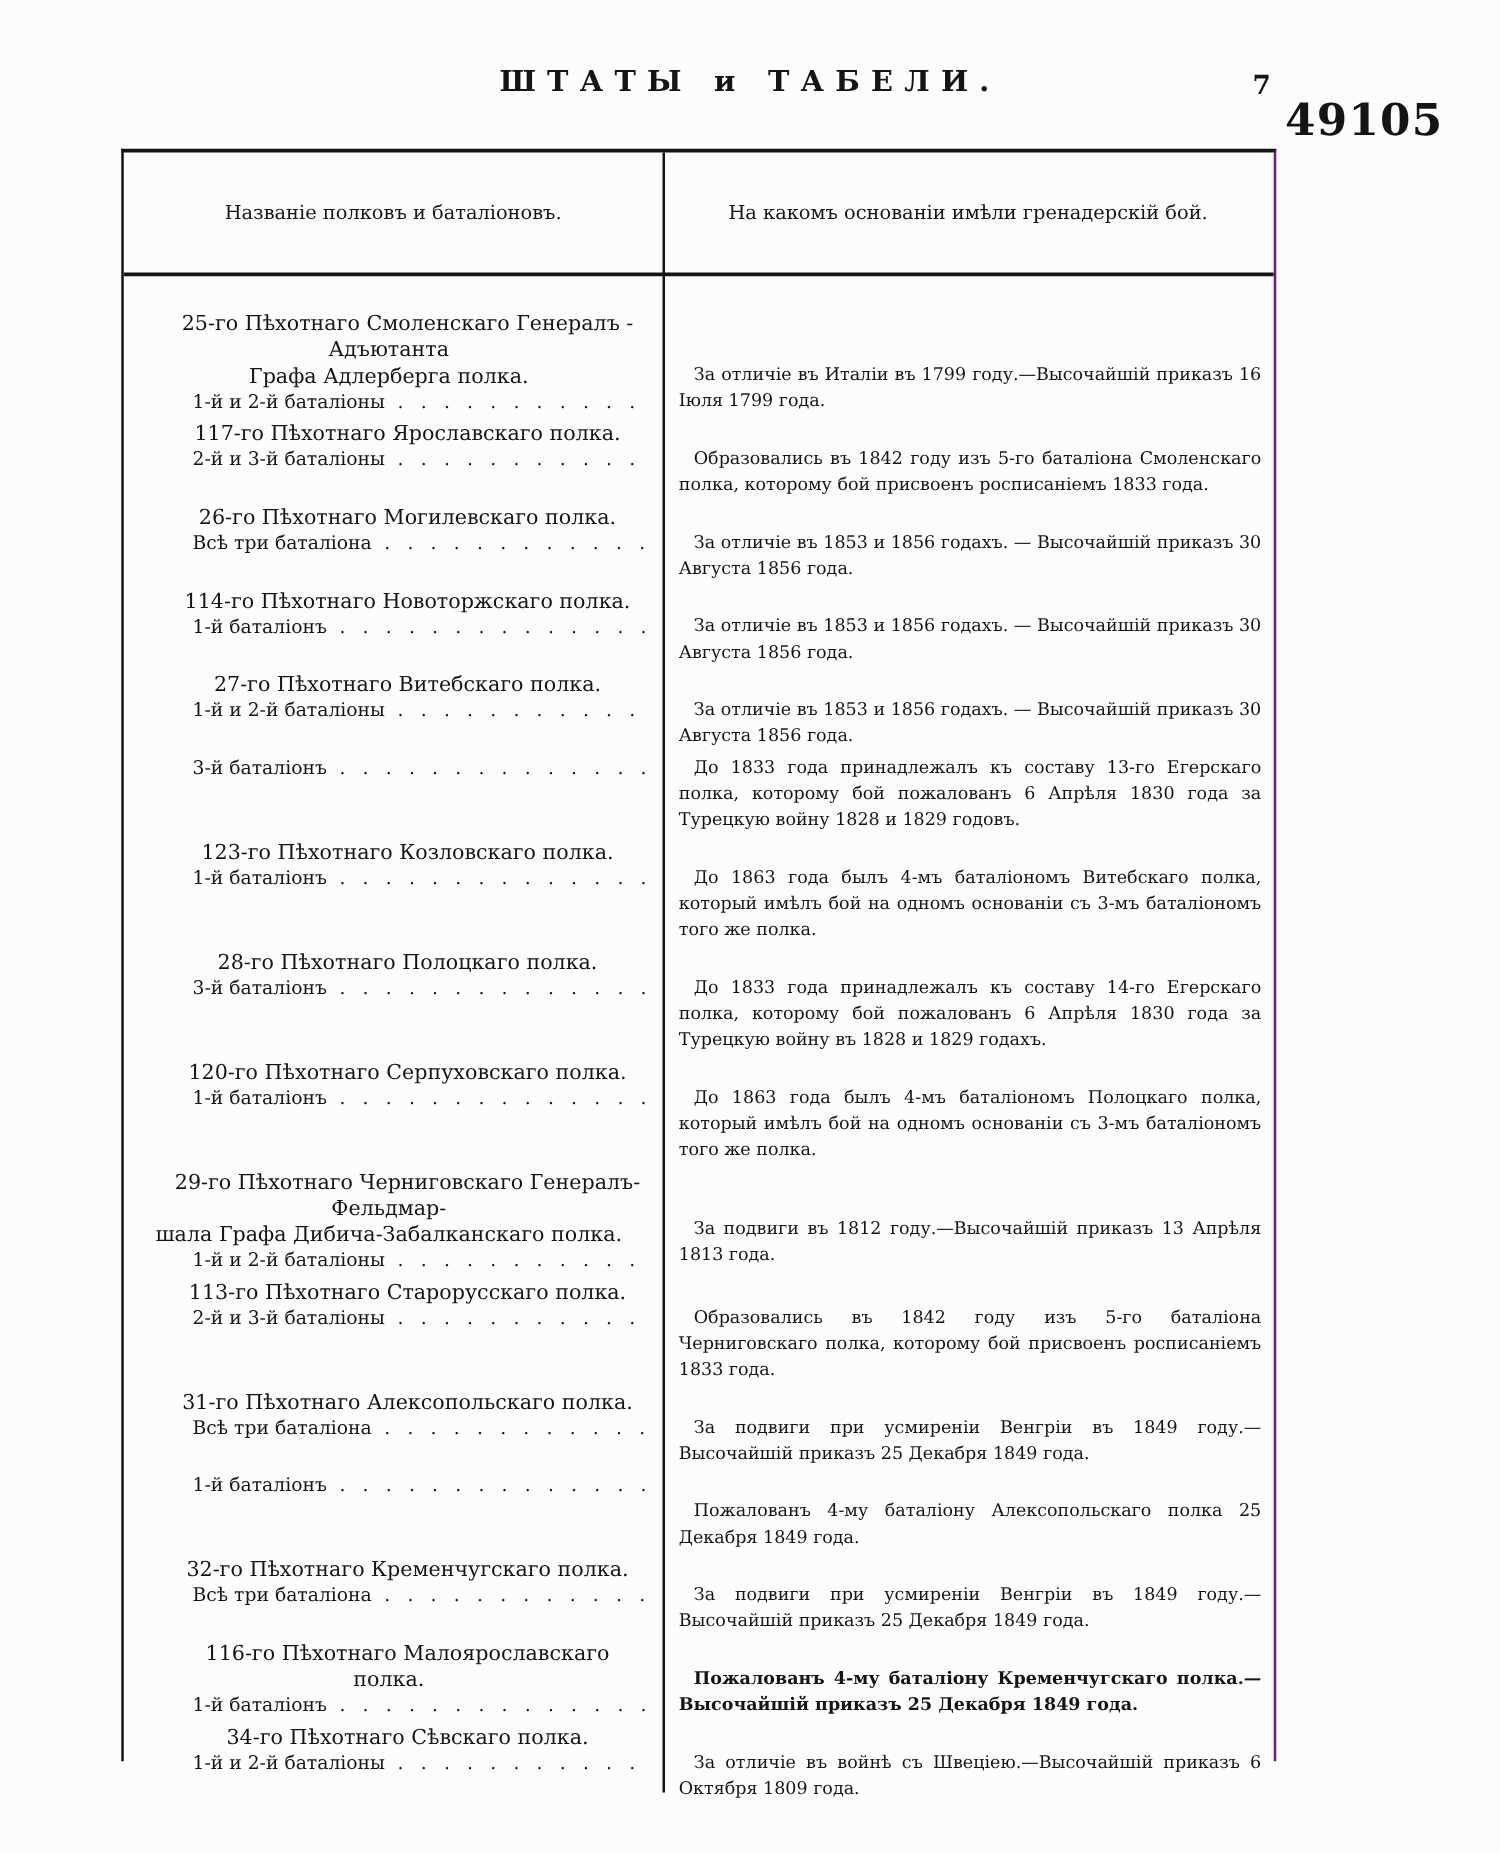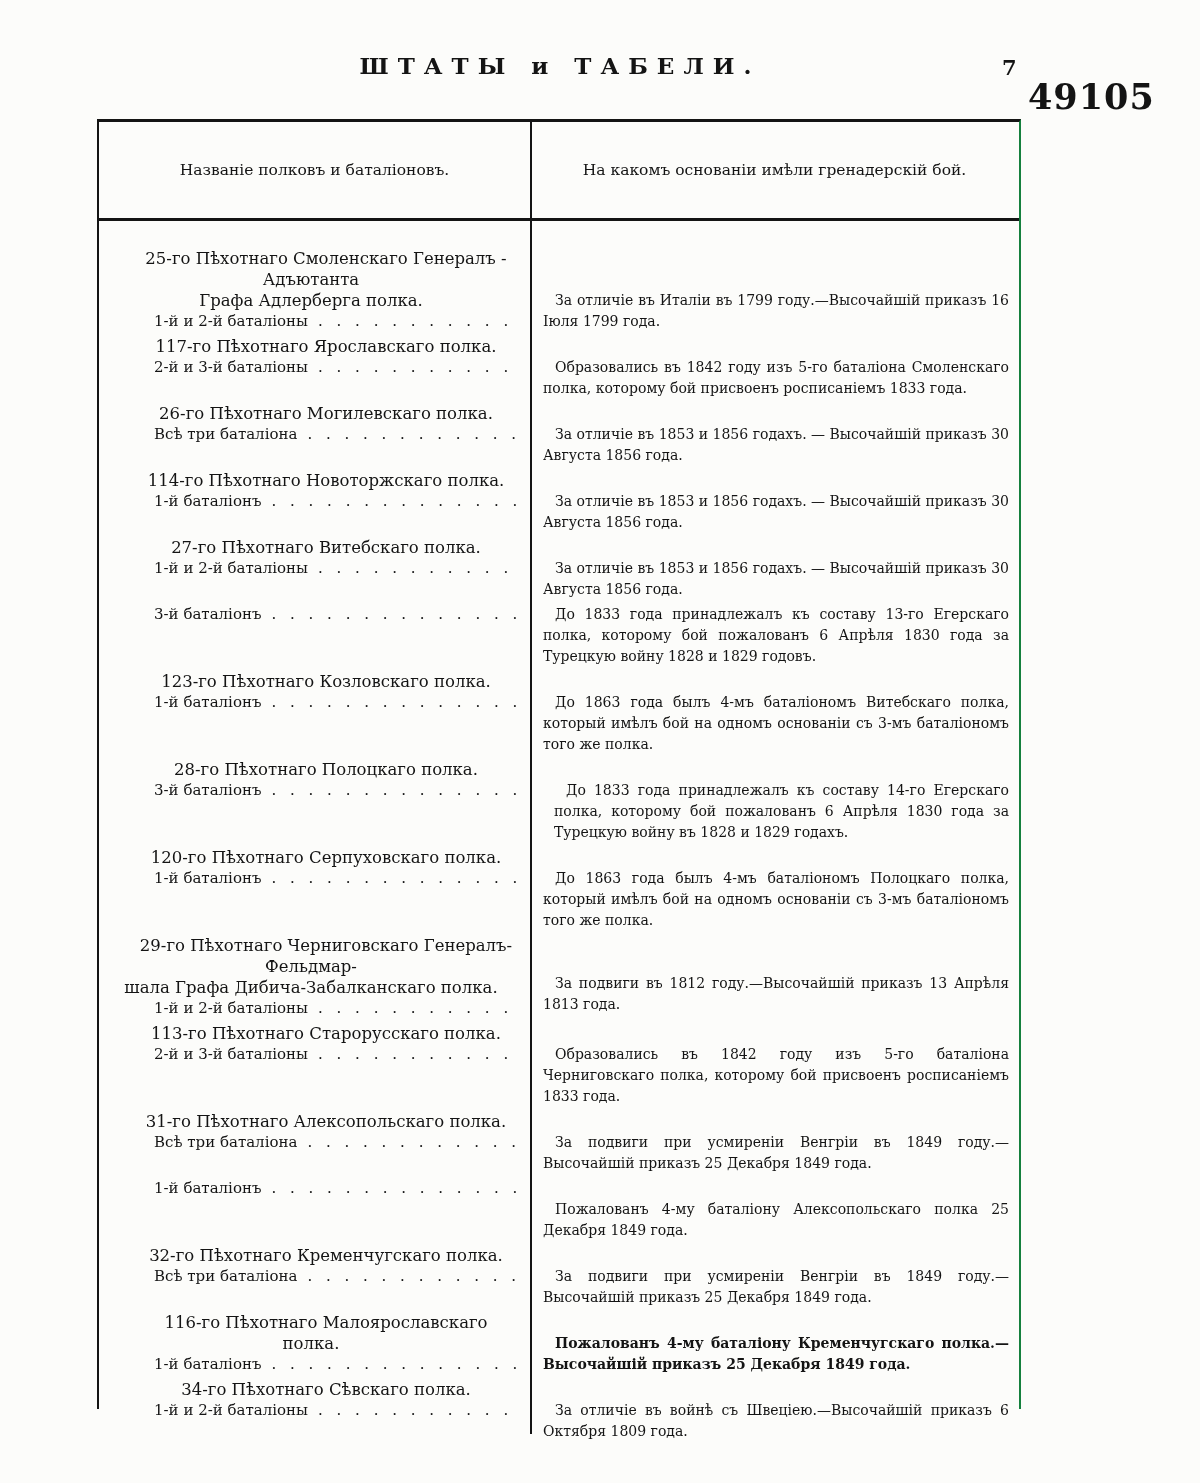--- a/index.html
+++ b/index.html
@@ -13,39 +13,40 @@
     -webkit-font-smoothing:antialiased;
   }
 
   
   .running-title {
     position:absolute; top:52px; left:0; width:1120px;
     text-align:center;
     font-size:23px; font-weight:bold;
     letter-spacing:9px;
     white-space:nowrap;
+    padding-left:40px;
   }
   .page-number {
     position:absolute; top:55px; left:1002px;
     font-size:21px; font-weight:bold;
   }
   .doc-number {
     position:absolute; top:76px; left:1028px;
     font-size:35px; font-weight:bold;
     letter-spacing:1px;
     font-family:"DejaVu Serif", serif;
   }
 
   
   .tbl {
     position:absolute; left:97px; top:119px;
     width:924px; height:1290px;
     border-top:3px solid #141414;
     border-left:2px solid #141414;
-    border-right:2px solid #15803d;
+    border-right:2px solid #701a75;
     box-sizing:border-box;
   }
   .v-line {
     position:absolute; left:431px; top:0;
     width:2px; height:1312px;
     background:#141414;
     z-index:2;
   }
   .thead {
     display:grid;
@@ -220,21 +221,21 @@
     <div class="cell-left">
       <div class="name-block">
             <div class="name-line first">28-го Пѣхотнаго Полоцкаго полка.</div>
           </div>
       <div class="batt">
         <span class="batt-label">3-й баталіонъ</span>
         <span class="leader">. . . . . . . . . . . . . . . . . . . . . . . . . . . . . .</span>
       </div>
     </div>
     <div class="cell-right">
-      <p class="reason" style="margin-top: 21px; margin-left: 11px;">До 1833 года принадлежалъ къ составу 14-го Егерскаго полка, которому бой пожалованъ 6 Апрѣля 1830 года за Турецкую войну въ 1828 и 1829 годахъ.</p>
+      <p class="reason" style="margin-top: 21px;">До 1833 года принадлежалъ къ составу 14-го Егерскаго полка, которому бой пожалованъ 6 Апрѣля 1830 года за Турецкую войну въ 1828 и 1829 годахъ.</p>
     </div>
   </div>
 
   <div class="row">
     <div class="cell-left">
       <div class="name-block">
             <div class="name-line first">120-го Пѣхотнаго Серпуховскаго полка.</div>
           </div>
       <div class="batt">
         <span class="batt-label">1-й баталіонъ</span>

